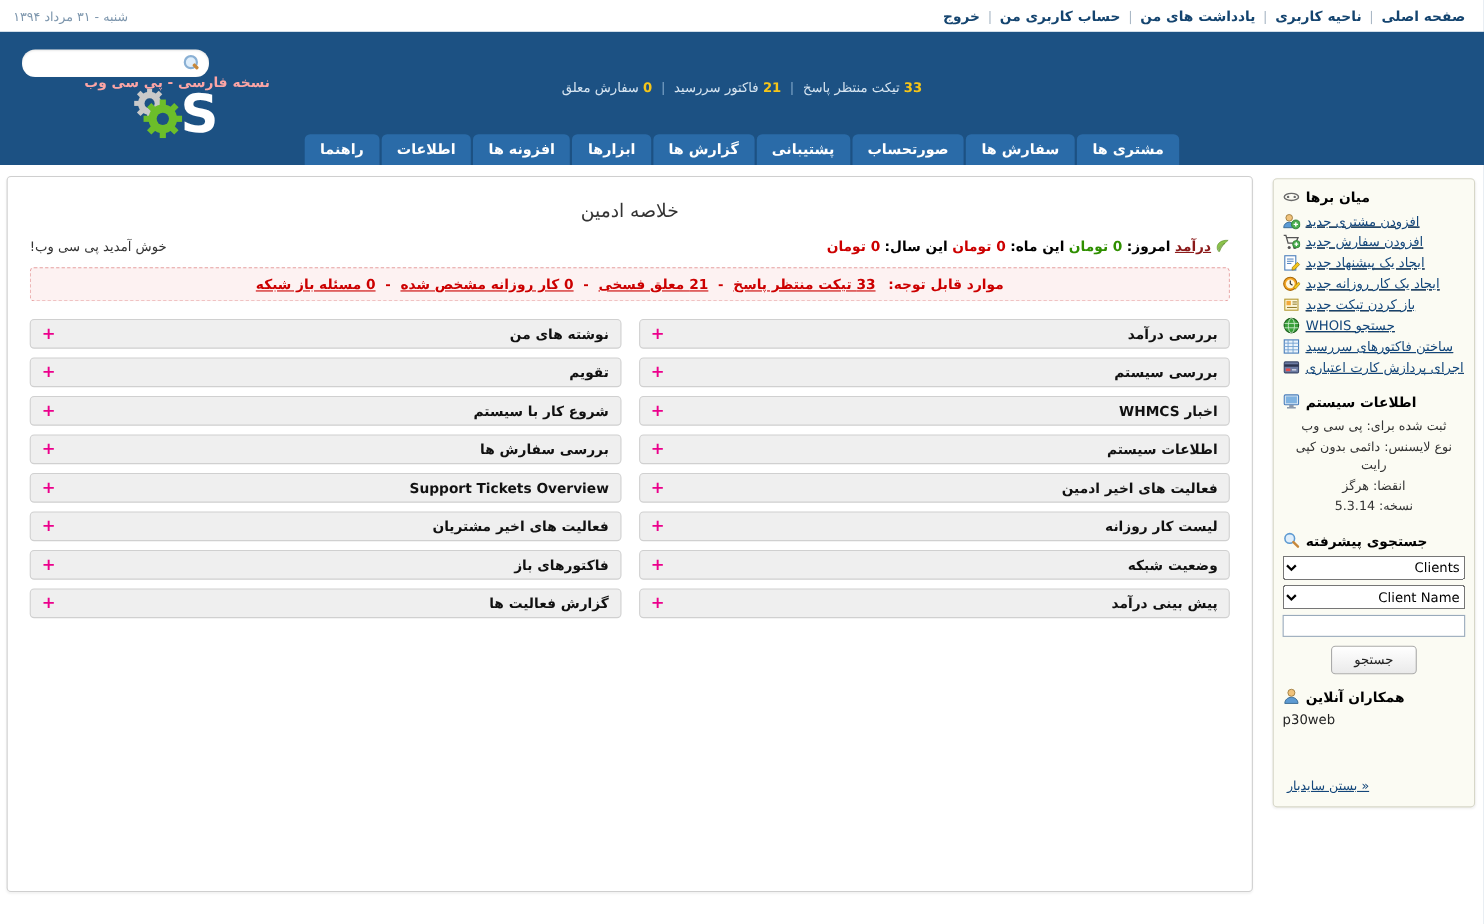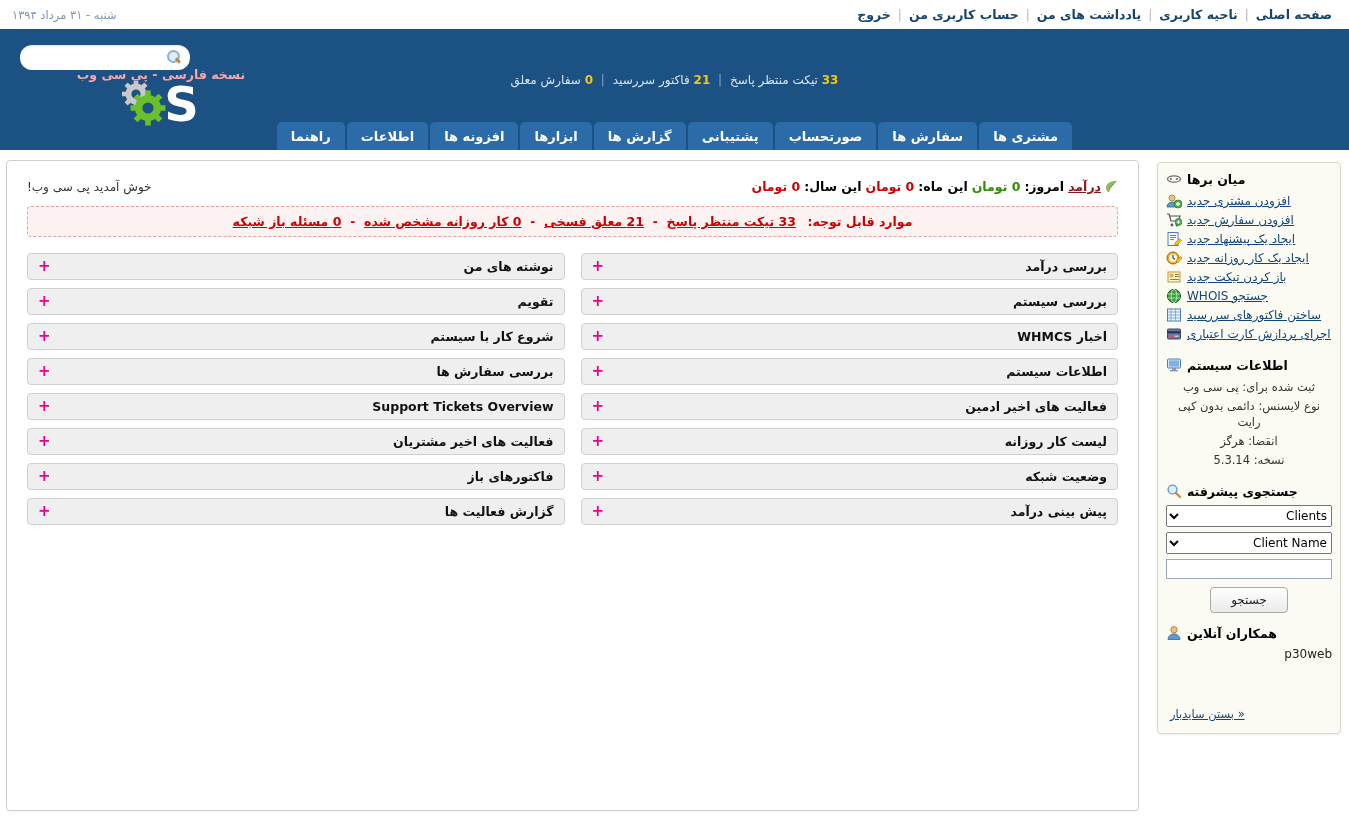--- a/index.html
+++ b/index.html
@@ -247,21 +247,21 @@
     background: linear-gradient(to bottom, #ffffff, #eaeaea);
     border: 1px solid #aaa;
     border-radius: 4px;
     padding: 5px 20px;
     font-size: 12px;
     color: #222;
     cursor: pointer;
     font-family: "DejaVu Sans", "Liberation Sans", sans-serif;
   }
   .sbstaff {
-    text-align: right;
+    text-align: left;
     font-size: 12px;
     color: #222;
     margin-top: 4px;
   }
   .sbcollapse {
     margin-top: 46px;
     text-align: left;
     padding-left: 4px;
   }
   .sbcollapse a {
@@ -639,20 +639,21 @@
 
       <div class="sbcollapse">
         <a href="#">« بستن سایدبار</a>
       </div>
     </div>
   </div>
 
   <div class="maincol">
     <div class="contentbox">
 
+      <div class="pagetitle">خلاصه ادمین</div>
 
       <div class="inforow">
         <div class="revenue">
           <span class="leaf">
             <svg width="13" height="13" viewBox="0 0 13 13">
               <path d="M11.5 1.5C6 1 1.5 3.5 1.5 8c0 1.5.6 2.6.6 2.6S4 6 8.5 4.3C5.6 6 3 9 2.6 11.5l1.1.2C5 7.5 8.5 3.8 11.5 1.5z" fill="#8bc34a" stroke="#5a8a2a" stroke-width=".5"></path>
             </svg>
           </span>
           <a href="#" class="rlink">درآمد</a>
           <span class="rev-label">امروز:</span>

